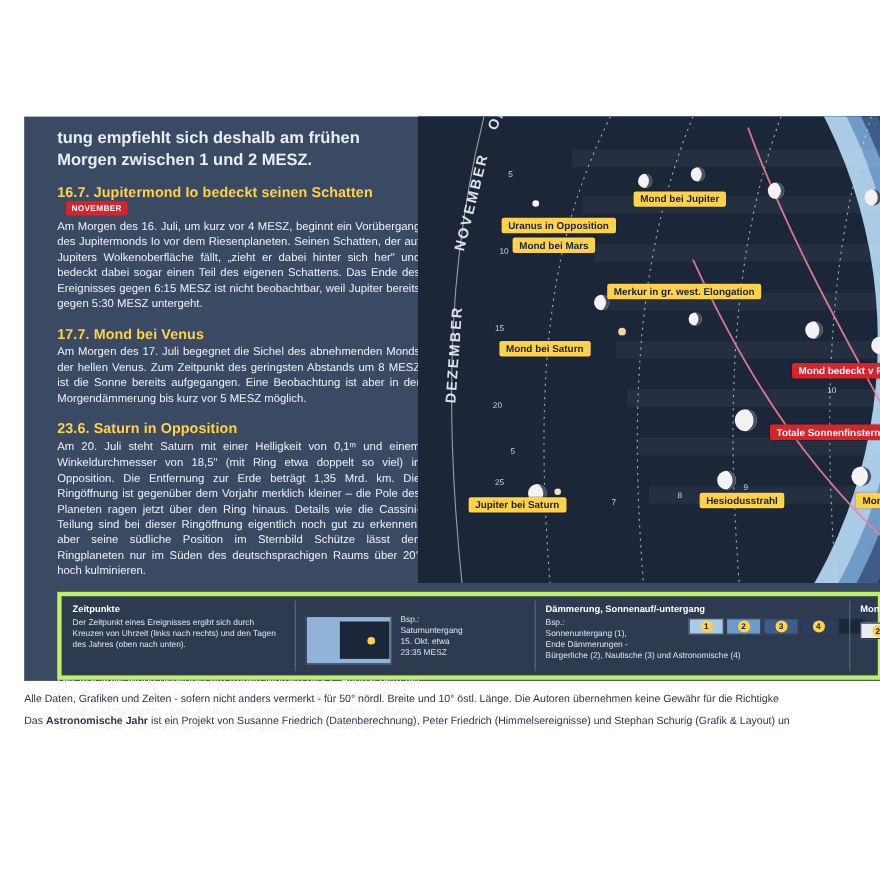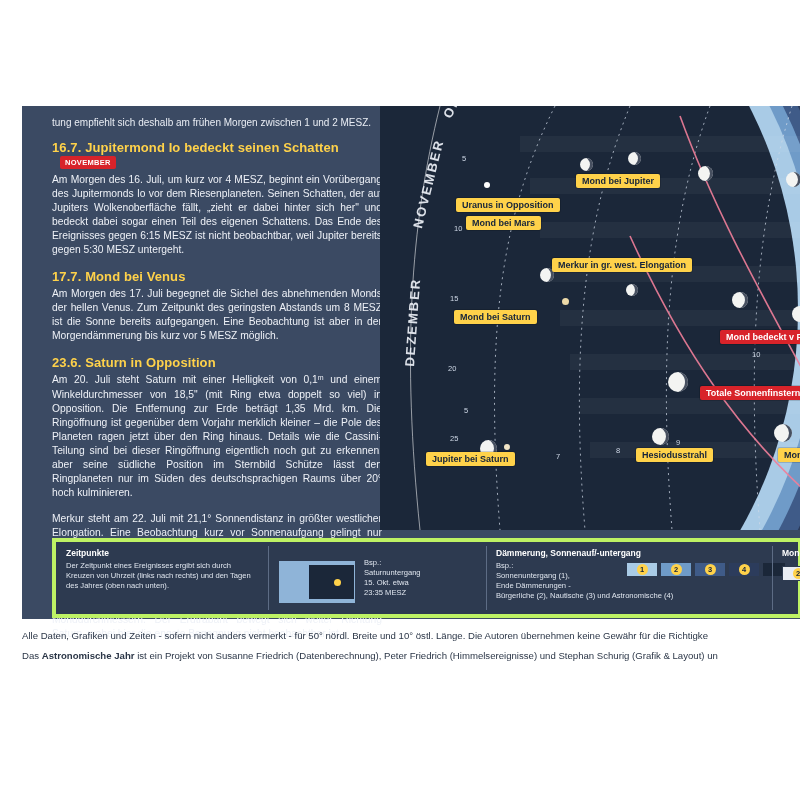--- a/index.html
+++ b/index.html
@@ -20,21 +20,21 @@
   }
   .poster-inner{
     position:absolute;left:0;top:0;right:0;bottom:0;
   }
   
   .textcol{
     position:absolute;left:30px;top:10px;width:330px;
     color:#ffffff;
   }
   .topline{
-    font-size:10px;color:#e9edf4;line-height:1.35;margin:0 0 10px 0;
+    font-size:15px;color:#e9edf4;line-height:1.35;margin:0 0 10px 0;font-weight:bold;
   }
   .ev{margin:0 0 12px 0;}
   .ev h3{
     margin:0 0 3px 0;font-size:13px;color:#ffd24a;font-weight:bold;
     letter-spacing:0.1px;
   }
   .dlbadge{
     display:inline-block;vertical-align:2px;margin-left:8px;
     background:#d8232a;color:#fff;font-size:7.5px;font-weight:bold;
     padding:2px 5px 2px 5px;border-radius:2px;letter-spacing:0.3px;

